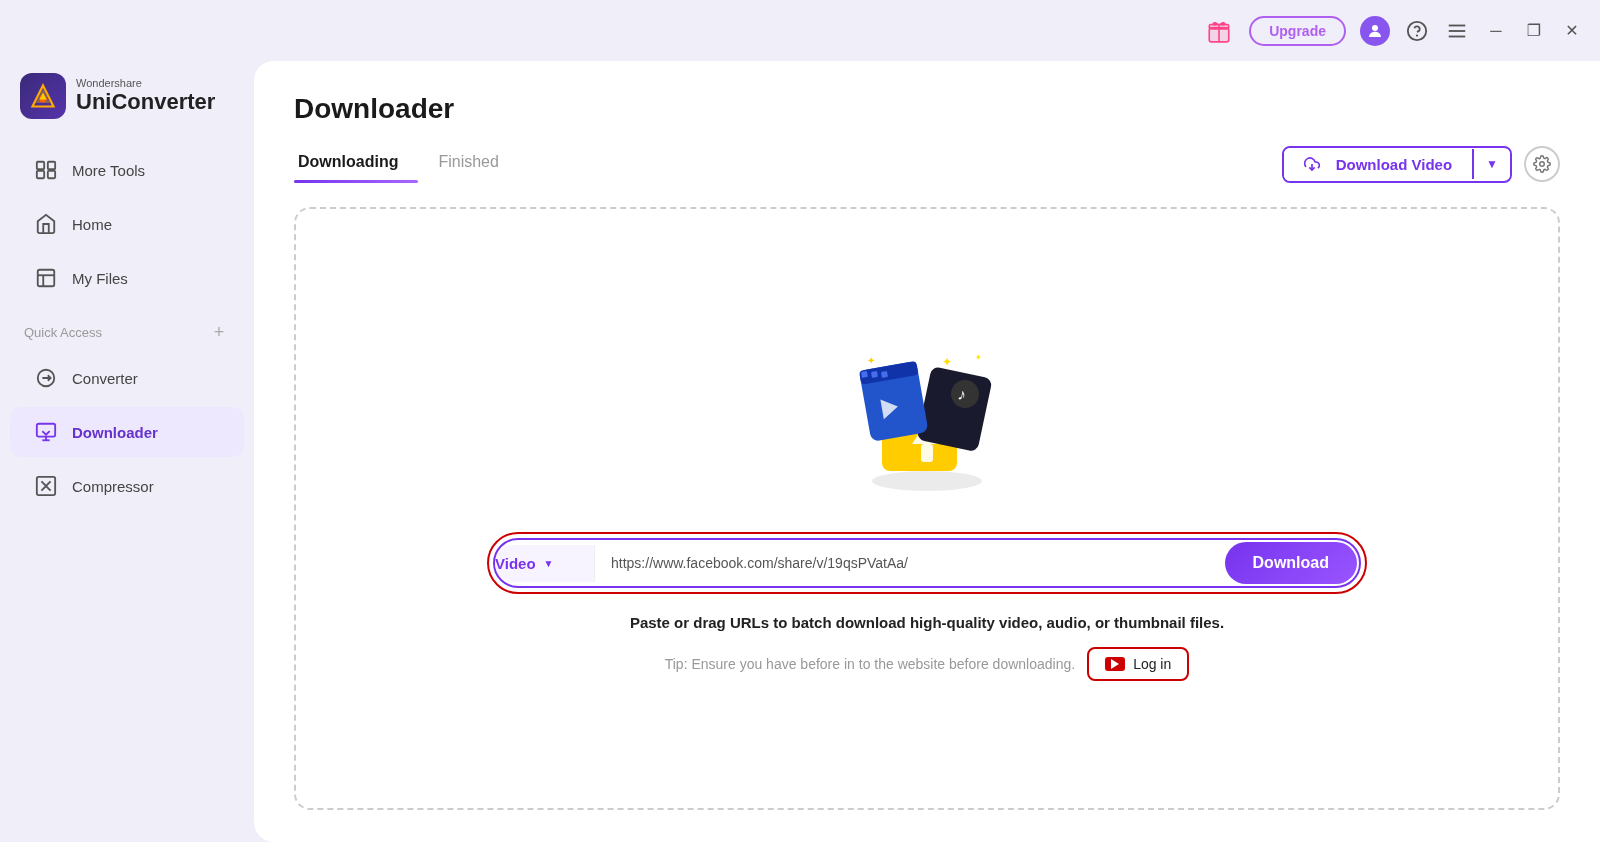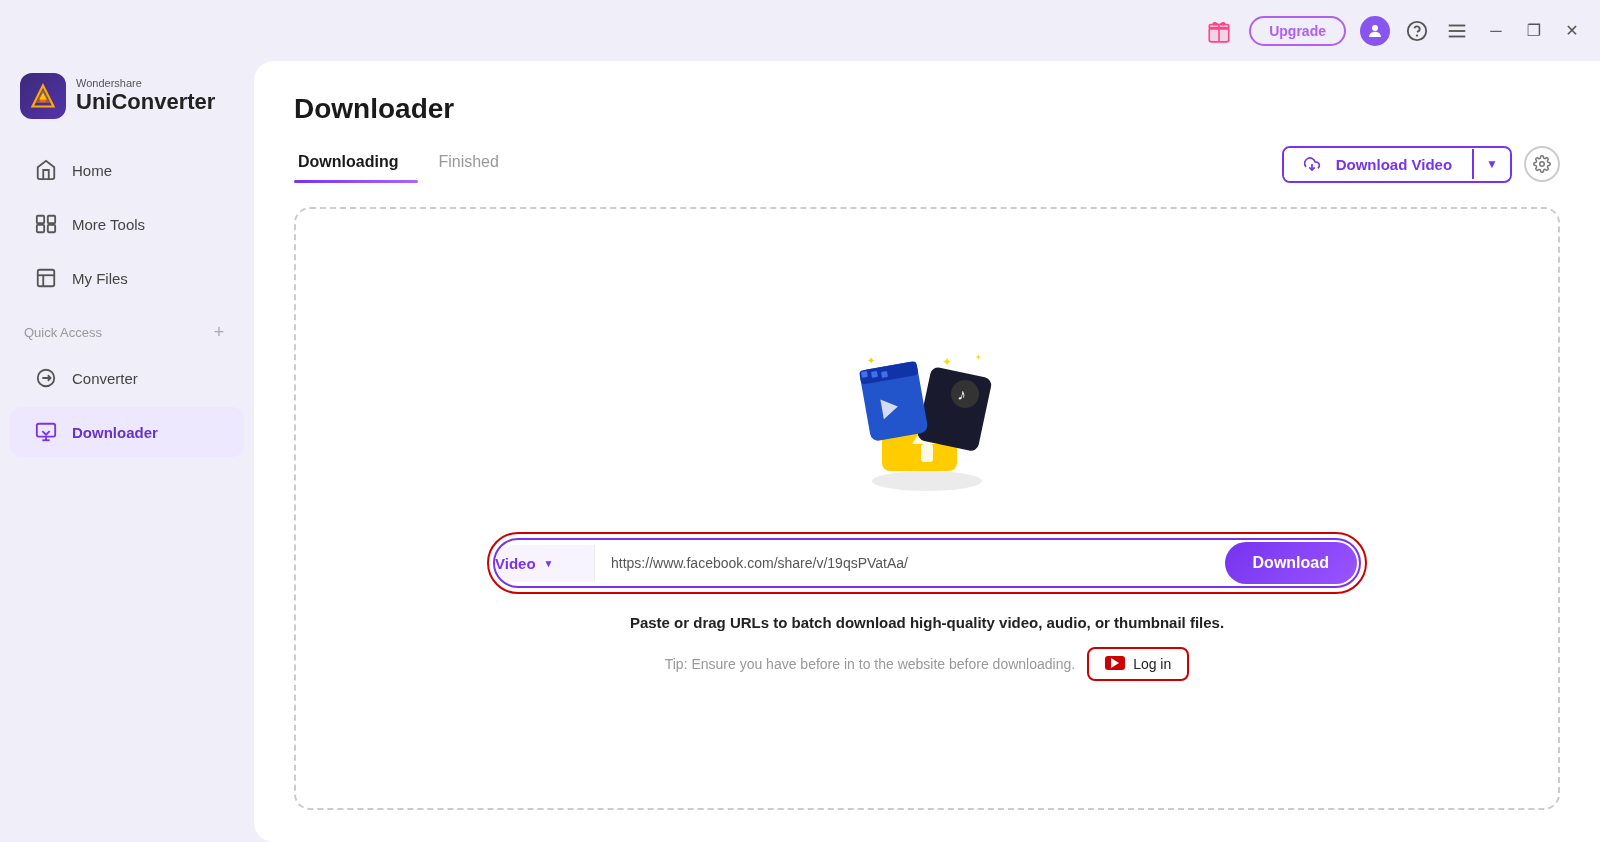--- a/index.html
+++ b/index.html
@@ -348,20 +348,21 @@
 
     .tip-row {
       display: flex;
       align-items: center;
       gap: 12px;
       color: #999;
       font-size: 14px;
     }
     .login-btn {
       display: flex;
+      align-items: center;
       gap: 8px;
       border: 2px solid #cc0000;
       border-radius: 8px;
       padding: 7px 16px;
       cursor: pointer;
       background: white;
       color: #222;
       font-size: 14px;
       font-weight: 500;
     }
@@ -444,37 +445,37 @@
       </div>
       <div class="logo-text">
         <span class="logo-brand">Wondershare</span>
         <span class="logo-product">UniConverter</span>
       </div>
     </div>
 
     <div class="nav-item">
       <span class="nav-icon">
         <svg width="22" height="22" viewBox="0 0 24 24" fill="none" stroke="#555" stroke-width="2">
-          <path d="M3 9l9-7 9 7v11a2 2 0 0 1-2 2H5a2 2 0 0 1-2-2z"></path>
-          <polyline points="9 22 9 12 15 12 15 22"></polyline>
-        </svg>
-      </span>
-      <span>Home</span>
-    </div>
-
-    <div class="nav-item">
-      <span class="nav-icon">
-        <svg width="22" height="22" viewBox="0 0 24 24" fill="none" stroke="#555" stroke-width="2">
           <rect x="2" y="3" width="8" height="8" rx="1"></rect>
           <rect x="14" y="3" width="8" height="8" rx="1"></rect>
           <rect x="2" y="13" width="8" height="8" rx="1"></rect>
           <rect x="14" y="13" width="8" height="8" rx="1"></rect>
         </svg>
       </span>
       <span>More Tools</span>
+    </div>
+
+    <div class="nav-item">
+      <span class="nav-icon">
+        <svg width="22" height="22" viewBox="0 0 24 24" fill="none" stroke="#555" stroke-width="2">
+          <path d="M3 9l9-7 9 7v11a2 2 0 0 1-2 2H5a2 2 0 0 1-2-2z"></path>
+          <polyline points="9 22 9 12 15 12 15 22"></polyline>
+        </svg>
+      </span>
+      <span>Home</span>
     </div>
 
     <div class="nav-item">
       <span class="nav-icon">
         <svg width="22" height="22" viewBox="0 0 24 24" fill="none" stroke="#555" stroke-width="2">
           <rect x="3" y="3" width="18" height="18" rx="2"></rect>
           <line x1="3" y1="9" x2="21" y2="9"></line>
           <line x1="9" y1="21" x2="9" y2="9"></line>
         </svg>
       </span>
@@ -501,20 +502,30 @@
         <svg width="22" height="22" viewBox="0 0 24 24" fill="none" stroke="#7733ee" stroke-width="2">
           <rect x="2" y="3" width="20" height="14" rx="2"></rect>
           <line x1="8" y1="21" x2="16" y2="21"></line>
           <line x1="12" y1="17" x2="12" y2="21"></line>
           <polyline points="8 11 12 15 16 11"></polyline>
         </svg>
       </span>
       <span>Downloader</span>
     </div>
 
+    <div class="nav-item">
+      <span class="nav-icon">
+        <svg width="22" height="22" viewBox="0 0 24 24" fill="none" stroke="#555" stroke-width="2">
+          <rect x="2" y="2" width="20" height="20" rx="2"></rect>
+          <polyline points="7 7 12 12 17 7"></polyline>
+          <polyline points="7 17 12 12 17 17"></polyline>
+        </svg>
+      </span>
+      <span>Compressor</span>
+    </div>
   </div>
 
   <div class="main-content">
     <div class="page-title">Downloader</div>
 
     <div class="tabs-row">
       <div class="tabs">
         <div class="tab active">Downloading</div>
         <div class="tab">Finished</div>
       </div>

